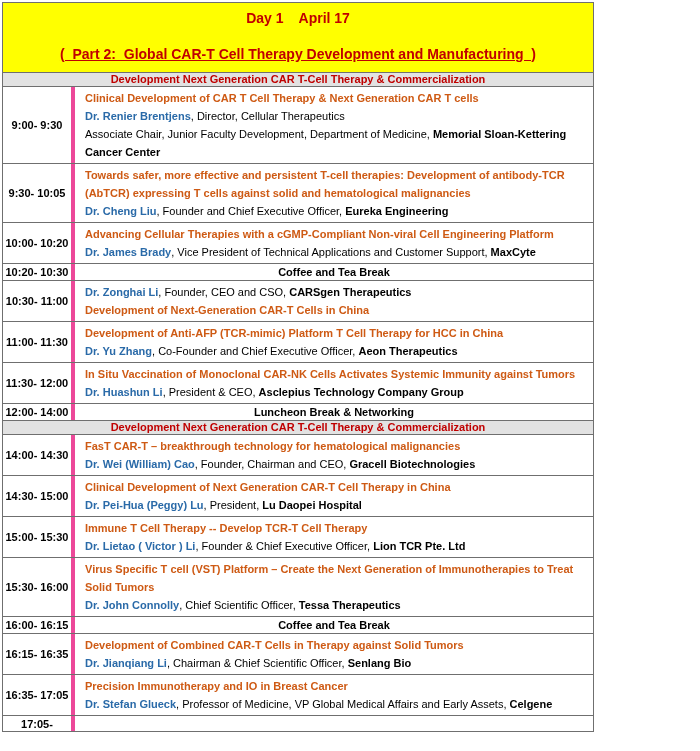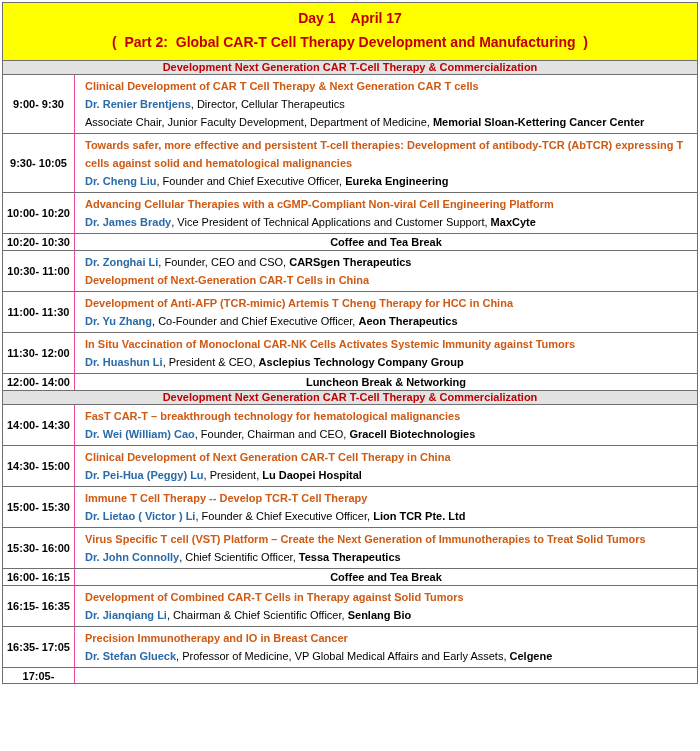--- a/index.html
+++ b/index.html
@@ -5,54 +5,54 @@
   * { box-sizing: border-box; }
   html, body {
     margin: 0; padding: 0;
     width: 700px; height: 751px;
     background: #ffffff;
     font-family: "Liberation Sans", sans-serif;
     overflow: hidden;
   }
   .page {
     margin: 2px;
-    width: 696px;
+    width: 592px;
     border: 1px solid #6f6f6f;
     background: #ffffff;
   }
   
   .banner {
     background: #FFFF00;
     text-align: center;
     padding: 7px 0 9px 0;
     border-bottom: 1px solid #6f6f6f;
   }
   .banner-line {
     color: #C00000;
     font-weight: bold;
     font-size: 14px;
     white-space: pre;
     line-height: 17px;
   }
-  .banner-line + .banner-line { margin-top: 7px; }
+  .banner-line + .banner-line { margin-top: 19px; text-decoration: underline; }
 
   
   .row { display: flex; border-top: 1px solid #6f6f6f; font-size: 11px; }
   .row:first-child { border-top: none; }
   .row.section {
     background: #E2E2E2;
     justify-content: center;
     align-items: center;
     padding: 0 0;
   }
   .section-text { color: #C00000; font-weight: bold; line-height: 13px; }
   .time {
     flex: 0 0 72px;
     width: 72px;
-    border-right: 1px solid #ec4899;
+    border-right: 4px solid #ec4899;
     font-weight: bold;
     color: #000000;
     display: flex;
     align-items: center;
     justify-content: center;
     white-space: pre;
   }
   .content {
     flex: 1;
     padding: 2px 6px 2px 10px;
@@ -114,21 +114,21 @@
       <div class="row session">
         <div class="time">10:30- 11:00</div>
         <div class="content">
           <div class="line"><span class="seg name">Dr. Zonghai Li</span><span class="seg plain">, Founder, CEO and CSO, </span><span class="seg bold">CARSgen Therapeutics</span></div>
           <div class="line"><span class="seg title">Development of Next-Generation CAR-T Cells in China</span></div>
         </div>
       </div>
       <div class="row session">
         <div class="time">11:00- 11:30</div>
         <div class="content">
-          <div class="line"><span class="seg title">Development of Anti-AFP (TCR-mimic) Artemis T Cheng Therapy for HCC in China</span></div>
+          <div class="line"><span class="seg title">Development of Anti-AFP (TCR-mimic) Platform T Cell Therapy for HCC in China</span></div>
           <div class="line"><span class="seg name">Dr. Yu Zhang</span><span class="seg plain">, Co-Founder and Chief Executive Officer, </span><span class="seg bold">Aeon Therapeutics</span></div>
         </div>
       </div>
       <div class="row session">
         <div class="time">11:30- 12:00</div>
         <div class="content">
           <div class="line"><span class="seg title">In Situ Vaccination of Monoclonal CAR-NK Cells Activates Systemic Immunity against Tumors</span></div>
           <div class="line"><span class="seg name">Dr. Huashun Li</span><span class="seg plain">, President &amp; CEO, </span><span class="seg bold">Asclepius Technology Company Group</span></div>
         </div>
       </div>

